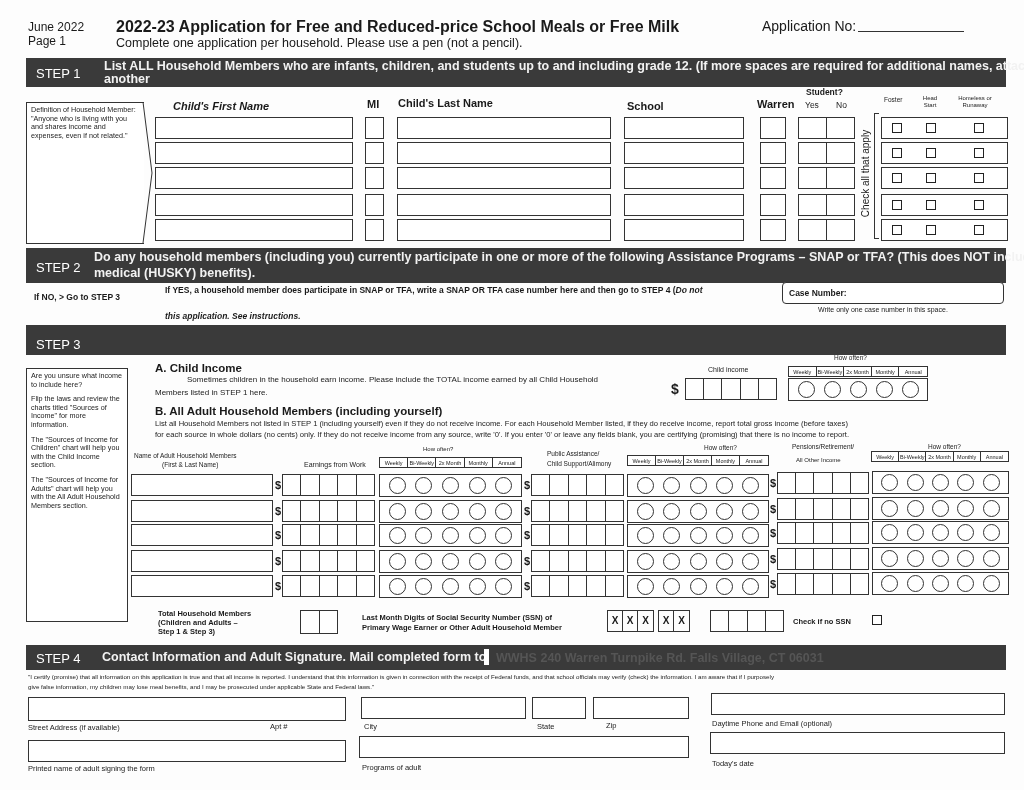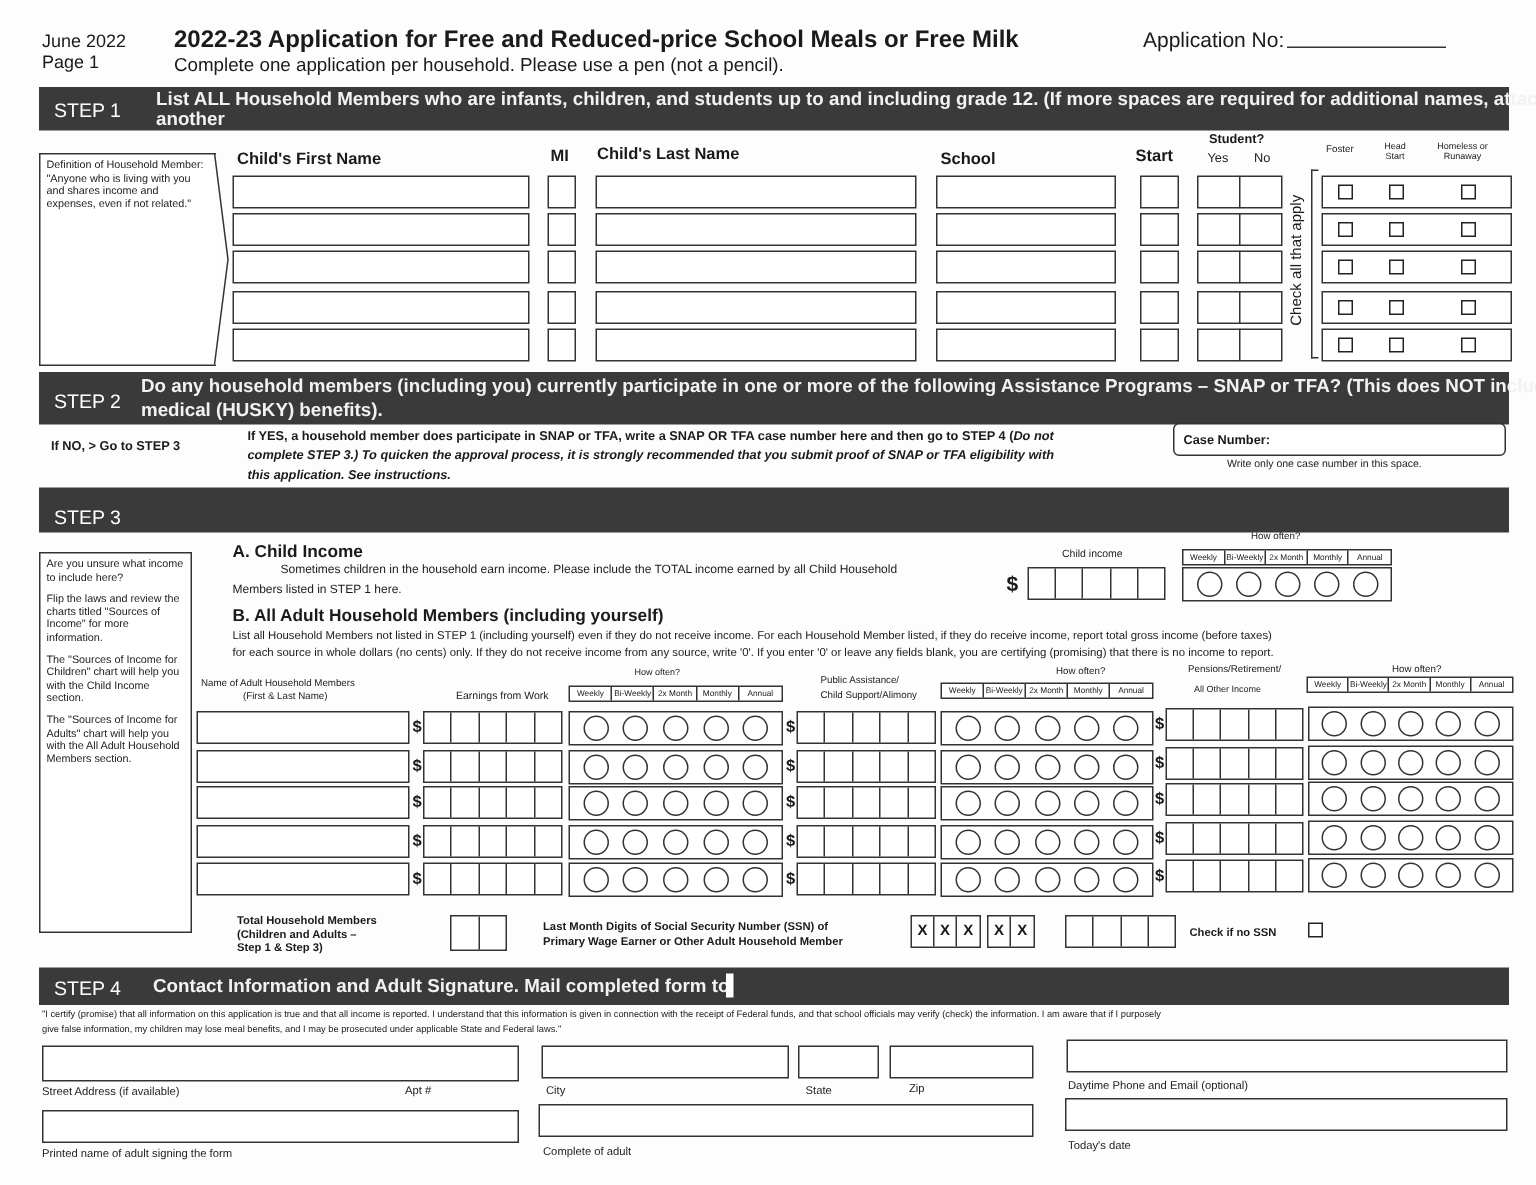--- a/index.html
+++ b/index.html
@@ -42,25 +42,25 @@
   <span class="txt" style="left:78px;top:14px;">another</span>
 </div>
 
 <div class="sidebox" style="left:26px;top:102px;width:118px;height:142px;border-right:none;">
   <p>Definition of Household Member: "Anyone who is living with you and shares income and expenses, even if not related."</p>
 </div>
 <svg class="abs" style="left:140px;top:102px;" width="14" height="142">
     <polyline points="3,0 12,71 3,141" fill="none" stroke="#333" stroke-width="1"></polyline>
   </svg>
 
-<div class="hdr" style="left:158px;top:100px;">Child's First Name</div>
+<div class="hdr" style="left:173px;top:100px;font-style:italic;">Child's First Name</div>
 <div class="hdr" style="left:367px;top:98px;">MI</div>
 <div class="hdr" style="left:398px;top:97px;">Child's Last Name</div>
 <div class="hdr" style="left:627px;top:100px;">School</div>
-<div class="hdr" style="left:757px;top:98px;">Start</div>
+<div class="hdr" style="left:757px;top:98px;">Warren</div>
 <div class="hdr" style="left:806px;top:87px;font-size:8.5px;">Student?</div>
 <div class="lbl" style="left:805px;top:100px;font-size:8.5px;">Yes</div>
 <div class="lbl" style="left:836px;top:100px;font-size:8.5px;">No</div>
 <div class="lbl" style="left:884px;top:96px;font-size:6.5px;">Foster</div>
 <div class="lbl" style="left:920px;top:95px;font-size:6px;width:20px;white-space:normal;text-align:center;line-height:6.5px;">Head Start</div>
 <div class="lbl" style="left:952px;top:95px;font-size:6px;width:46px;white-space:normal;text-align:center;line-height:6.5px;">Homeless or Runaway</div>
 <div class="abs" style="left:815px;top:168px;font-size:10px;transform:rotate(-90deg);transform-origin:center;white-space:nowrap;width:100px;text-align:center;">Check all that apply</div>
 <div class="abs" style="left:874px;top:113px;width:5px;height:126px;border:1px solid #333;border-right:none;"></div>
 
 <div id="step1-rows">
@@ -126,21 +126,21 @@
     </div>
 
 <div class="bar" style="top:248px;height:35px;">
   <span class="step" style="top:12px;">STEP 2</span>
   <span class="txt" style="left:68px;top:2px;white-space:nowrap;">Do any household members (including you) currently participate in one or more of the following Assistance Programs – SNAP or TFA? (This does NOT include</span>
   <span class="txt" style="left:68px;top:18px;">medical (HUSKY) benefits).</span>
 </div>
 <div class="abs" style="left:34px;top:292px;font-size:8.5px;font-weight:bold;">If NO, &gt; Go to STEP 3</div>
 <div class="abs" style="left:165px;top:284px;width:612px;font-size:8.5px;line-height:13px;font-weight:bold;">
   <span>If YES, a household member does participate in SNAP or TFA, write a SNAP OR TFA case number here and then go to STEP 4 (</span><i>Do not</i><br>
-  <i>complete STEP 3.) To quicken the approval process, it is strongly recommended that you submit proof of SNAP or TFA eligibility with</i><br>
+  <br>
   <i>this application. See instructions.</i>
 </div>
 <div class="box thin" style="left:782px;top:282px;width:222px;height:22px;border-radius:4px;">
   <span style="position:absolute;left:6px;top:5px;font-size:8.5px;font-weight:bold;">Case Number:</span>
 </div>
 <div class="lbl" style="left:818px;top:306px;font-size:7px;">Write only one case number in this space.</div>
 
 <div class="bar" style="top:325px;height:30px;">
   <span class="step" style="top:12px;">STEP 3</span>
 </div>
@@ -465,34 +465,35 @@
     <span></span>
     <span></span>
   </div>
 <div class="abs" style="left:793px;top:617px;font-size:7.5px;font-weight:bold;">Check if no SSN</div>
 <div class="cb" style="left:872px;top:615px;"></div>
 
 <div class="bar" style="top:645px;height:25px;">
   <span class="step" style="top:6px;">STEP 4</span>
   <span class="txt" style="left:76px;top:5px;white-space:nowrap;">Contact Information and Adult Signature. Mail completed form to</span>
   <span class="abs" style="left:458px;top:4px;width:5px;height:16px;background:#fff;"></span>
+  <span class="txt" style="left:470px;top:6px;color:#555;white-space:nowrap;">WWHS 240 Warren Turnpike Rd. Falls Village, CT  06031</span>
 </div>
 <div class="abs" style="left:28px;top:673px;font-size:6.2px;white-space:nowrap;">"I certify (promise) that all information on this application is true and that all income is reported. I understand that this information is given in connection with the receipt of Federal funds, and that school officials may verify (check) the information. I am aware that if I purposely</div>
 <div class="abs" style="left:28px;top:683px;font-size:6.2px;white-space:nowrap;">give false information, my children may lose meal benefits, and I may be prosecuted under applicable State and Federal laws."</div>
 
 <div class="box thin" style="left:28px;top:697px;width:318px;height:24px;"></div>
 <div class="lbl" style="left:28px;top:723px;font-size:7.5px;">Street Address (if available)</div>
 <div class="lbl" style="left:270px;top:722px;font-size:7.5px;">Apt #</div>
 <div class="box thin" style="left:361px;top:697px;width:165px;height:22px;"></div>
 <div class="lbl" style="left:364px;top:722px;font-size:7.5px;">City</div>
 <div class="box thin" style="left:532px;top:697px;width:54px;height:22px;"></div>
 <div class="lbl" style="left:537px;top:722px;font-size:7.5px;">State</div>
 <div class="box thin" style="left:593px;top:697px;width:96px;height:22px;"></div>
 <div class="lbl" style="left:606px;top:721px;font-size:7.5px;">Zip</div>
 <div class="box thin" style="left:711px;top:693px;width:294px;height:22px;"></div>
 <div class="lbl" style="left:712px;top:719px;font-size:7.5px;">Daytime Phone and Email (optional)</div>
 
 <div class="box thin" style="left:28px;top:740px;width:318px;height:22px;"></div>
 <div class="lbl" style="left:28px;top:764px;font-size:7.5px;">Printed name of adult signing the form</div>
 <div class="box thin" style="left:359px;top:736px;width:330px;height:22px;"></div>
-<div class="lbl" style="left:362px;top:763px;font-size:7.5px;">Complete of adult</div>
+<div class="lbl" style="left:362px;top:763px;font-size:7.5px;">Programs of adult</div>
 <div class="box thin" style="left:710px;top:732px;width:295px;height:22px;"></div>
 <div class="lbl" style="left:712px;top:759px;font-size:7.5px;">Today's date</div>
 
 </body></html>

